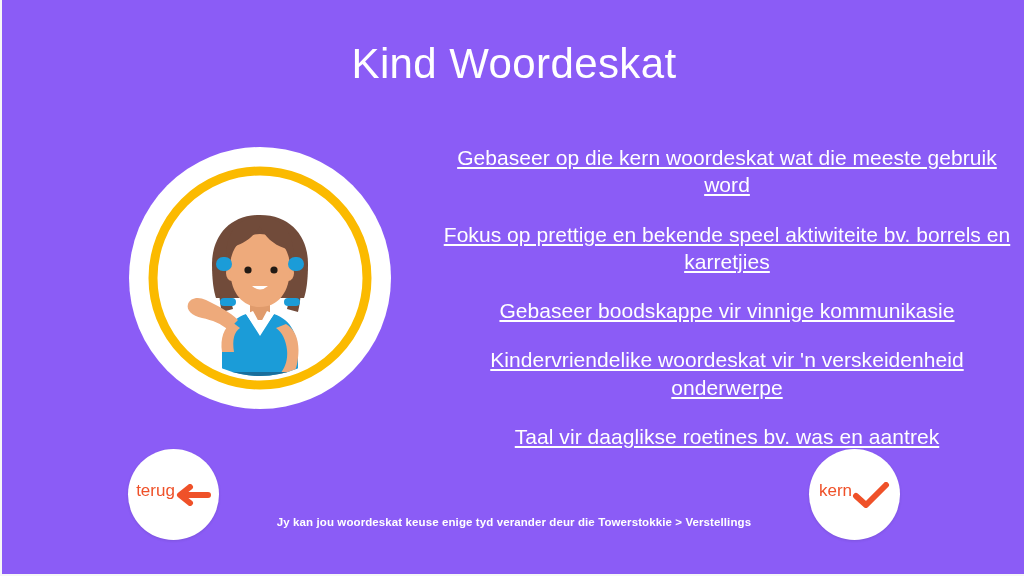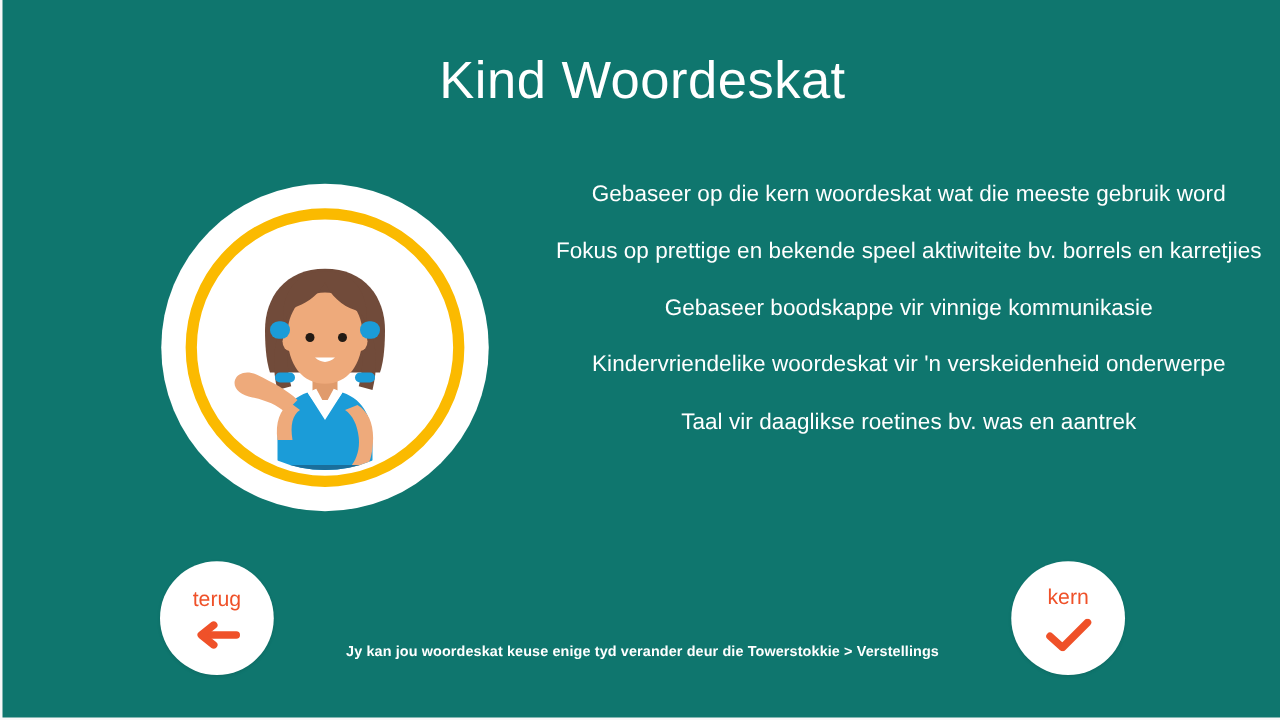--- a/index.html
+++ b/index.html
@@ -10,21 +10,21 @@
     width: 1024px;
     height: 576px;
     overflow: hidden;
     font-family: "Liberation Sans", sans-serif;
     background: #ffffff;
   }
   #screen {
     position: relative;
     width: 1024px;
     height: 576px;
-    background: #0f766e;
+    background: #8b5cf6;
     box-sizing: border-box;
     border-left: 2px solid #f7f7f7;
     border-bottom: 2px solid #f7f7f7;
     overflow: hidden;
   }
 
   
   #page-title {
     position: absolute;
     top: 40px;
@@ -56,38 +56,39 @@
   
   #feature-list {
     position: absolute;
     left: 432px;
     top: 144px;
     width: 586px;
     text-align: center;
     color: #ffffff;
   }
   .feature-item {
-    font-size: 18px;
+    font-size: 21px;
     font-weight: 400;
     line-height: 1.30;
     margin: 0 0 22px 0;
     letter-spacing: 0.05px;
+    text-decoration: underline;
   }
   .feature-item:last-child { margin-bottom: 0; }
 
   
   .round-button {
     position: absolute;
     width: 91px;
     height: 91px;
     border-radius: 50%;
     background: #ffffff;
     box-shadow: 0 1px 3px rgba(0,0,0,0.10);
     display: flex;
-    flex-direction: column;
+    flex-direction: row;
     align-items: center;
     justify-content: center;
     cursor: pointer;
   }
   #back-button  { left: 126px; top: 449px; }
   #start-button { left: 807px; top: 449px; }
   .btn-label {
     color: #ef5129;
     font-size: 17px;
     font-weight: 400;

